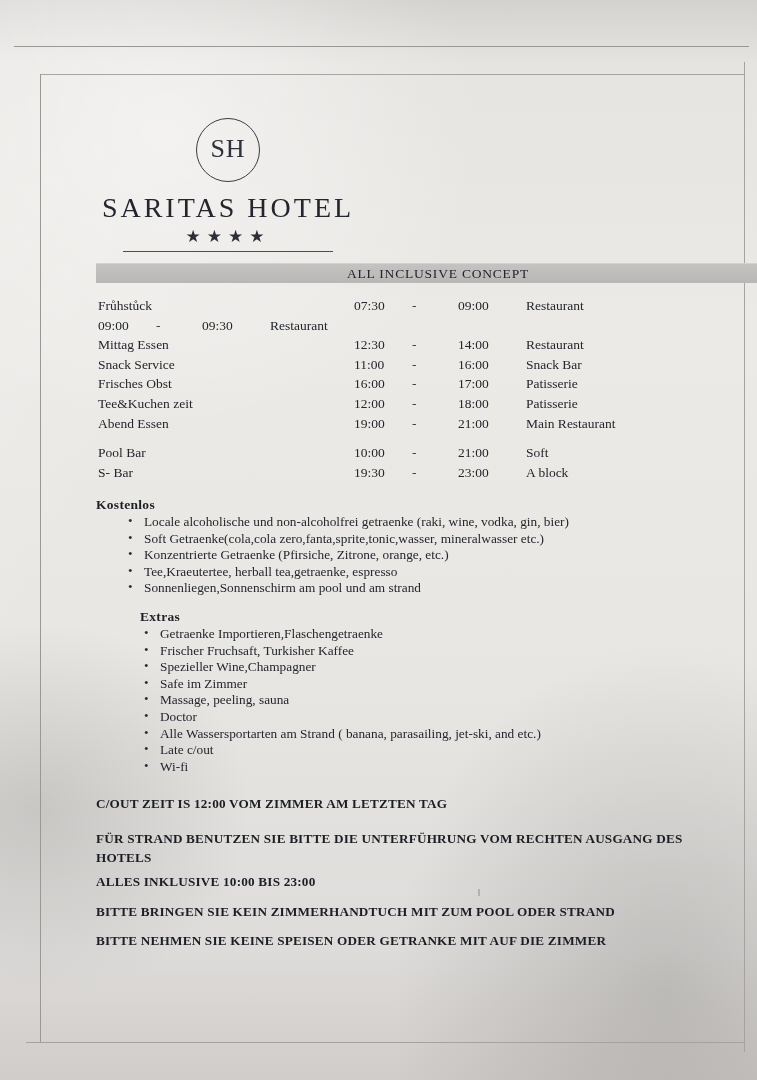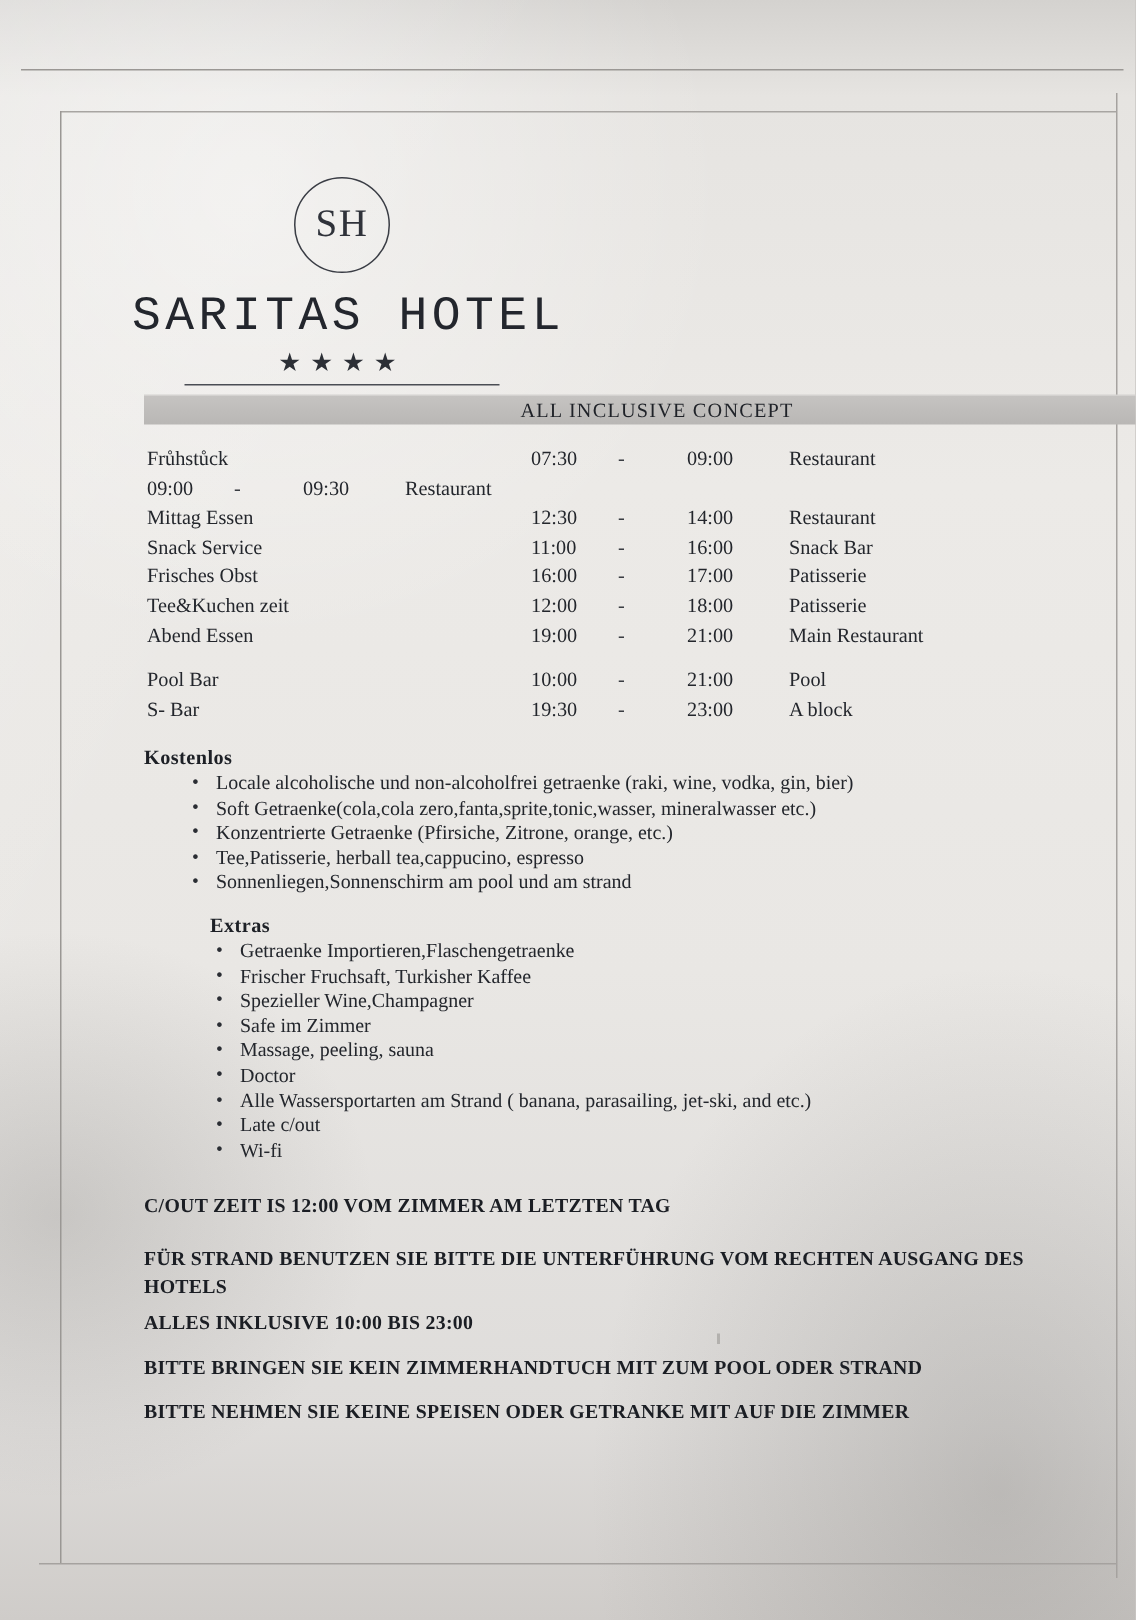--- a/index.html
+++ b/index.html
@@ -103,22 +103,22 @@
     left: 0; right: 0;
     top: 50%;
     transform: translateY(-52%);
     font-family: "Liberation Serif", serif;
     font-size: 26px;
     letter-spacing: 1px;
     color: #2f323a;
   }
   .hotel-name {
     margin-top: 10px;
-    font-family: Liberation Mono, monospace;
-    font-size: 32px;
+    font-family: Liberation Serif, serif;
+    font-size: 28px;
     letter-spacing: 3px;
     color: #23262d;
     white-space: nowrap;
   }
   .stars {
     margin-top: 2px;
     font-size: 17px;
     letter-spacing: 6px;
     color: #2c2f36;
   }
@@ -303,37 +303,37 @@
           <div class="c-from">19:00</div>
           <div class="c-dash">-</div>
           <div class="c-to">21:00</div>
           <div class="c-place">Main Restaurant</div>
         </div>
         <div class="sched-row gap">
           <div class="c-name">Pool Bar</div>
           <div class="c-from">10:00</div>
           <div class="c-dash">-</div>
           <div class="c-to">21:00</div>
-          <div class="c-place">Pool</div>
+          <div class="c-place">Soft</div>
         </div>
         <div class="sched-row">
           <div class="c-name">S- Bar</div>
           <div class="c-from">19:30</div>
           <div class="c-dash">-</div>
           <div class="c-to">23:00</div>
           <div class="c-place">A block</div>
         </div>
       </div>
 
     <div class="section-title" id="kostenlos-title">Kostenlos</div>
     <ul class="bullets" id="kostenlos-list">
         <li>Locale alcoholische und non-alcoholfrei getraenke (raki, wine, vodka, gin, bier)</li>
         <li>Soft Getraenke(cola,cola zero,fanta,sprite,tonic,wasser, mineralwasser etc.)</li>
         <li>Konzentrierte Getraenke (Pfirsiche, Zitrone, orange, etc.)</li>
-        <li>Tee,Patisserie, herball tea,cappucino, espresso</li>
+        <li>Tee,Kraeutertee, herball tea,getraenke, espresso</li>
         <li>Sonnenliegen,Sonnenschirm am pool und am strand</li>
       </ul>
 
     <div class="section-title" id="extras-title">Extras</div>
     <ul class="bullets" id="extras-list">
         <li>Getraenke Importieren,Flaschengetraenke</li>
         <li>Frischer Fruchsaft, Turkisher Kaffee</li>
         <li>Spezieller Wine,Champagner</li>
         <li>Safe im Zimmer</li>
         <li>Massage, peeling, sauna</li>

